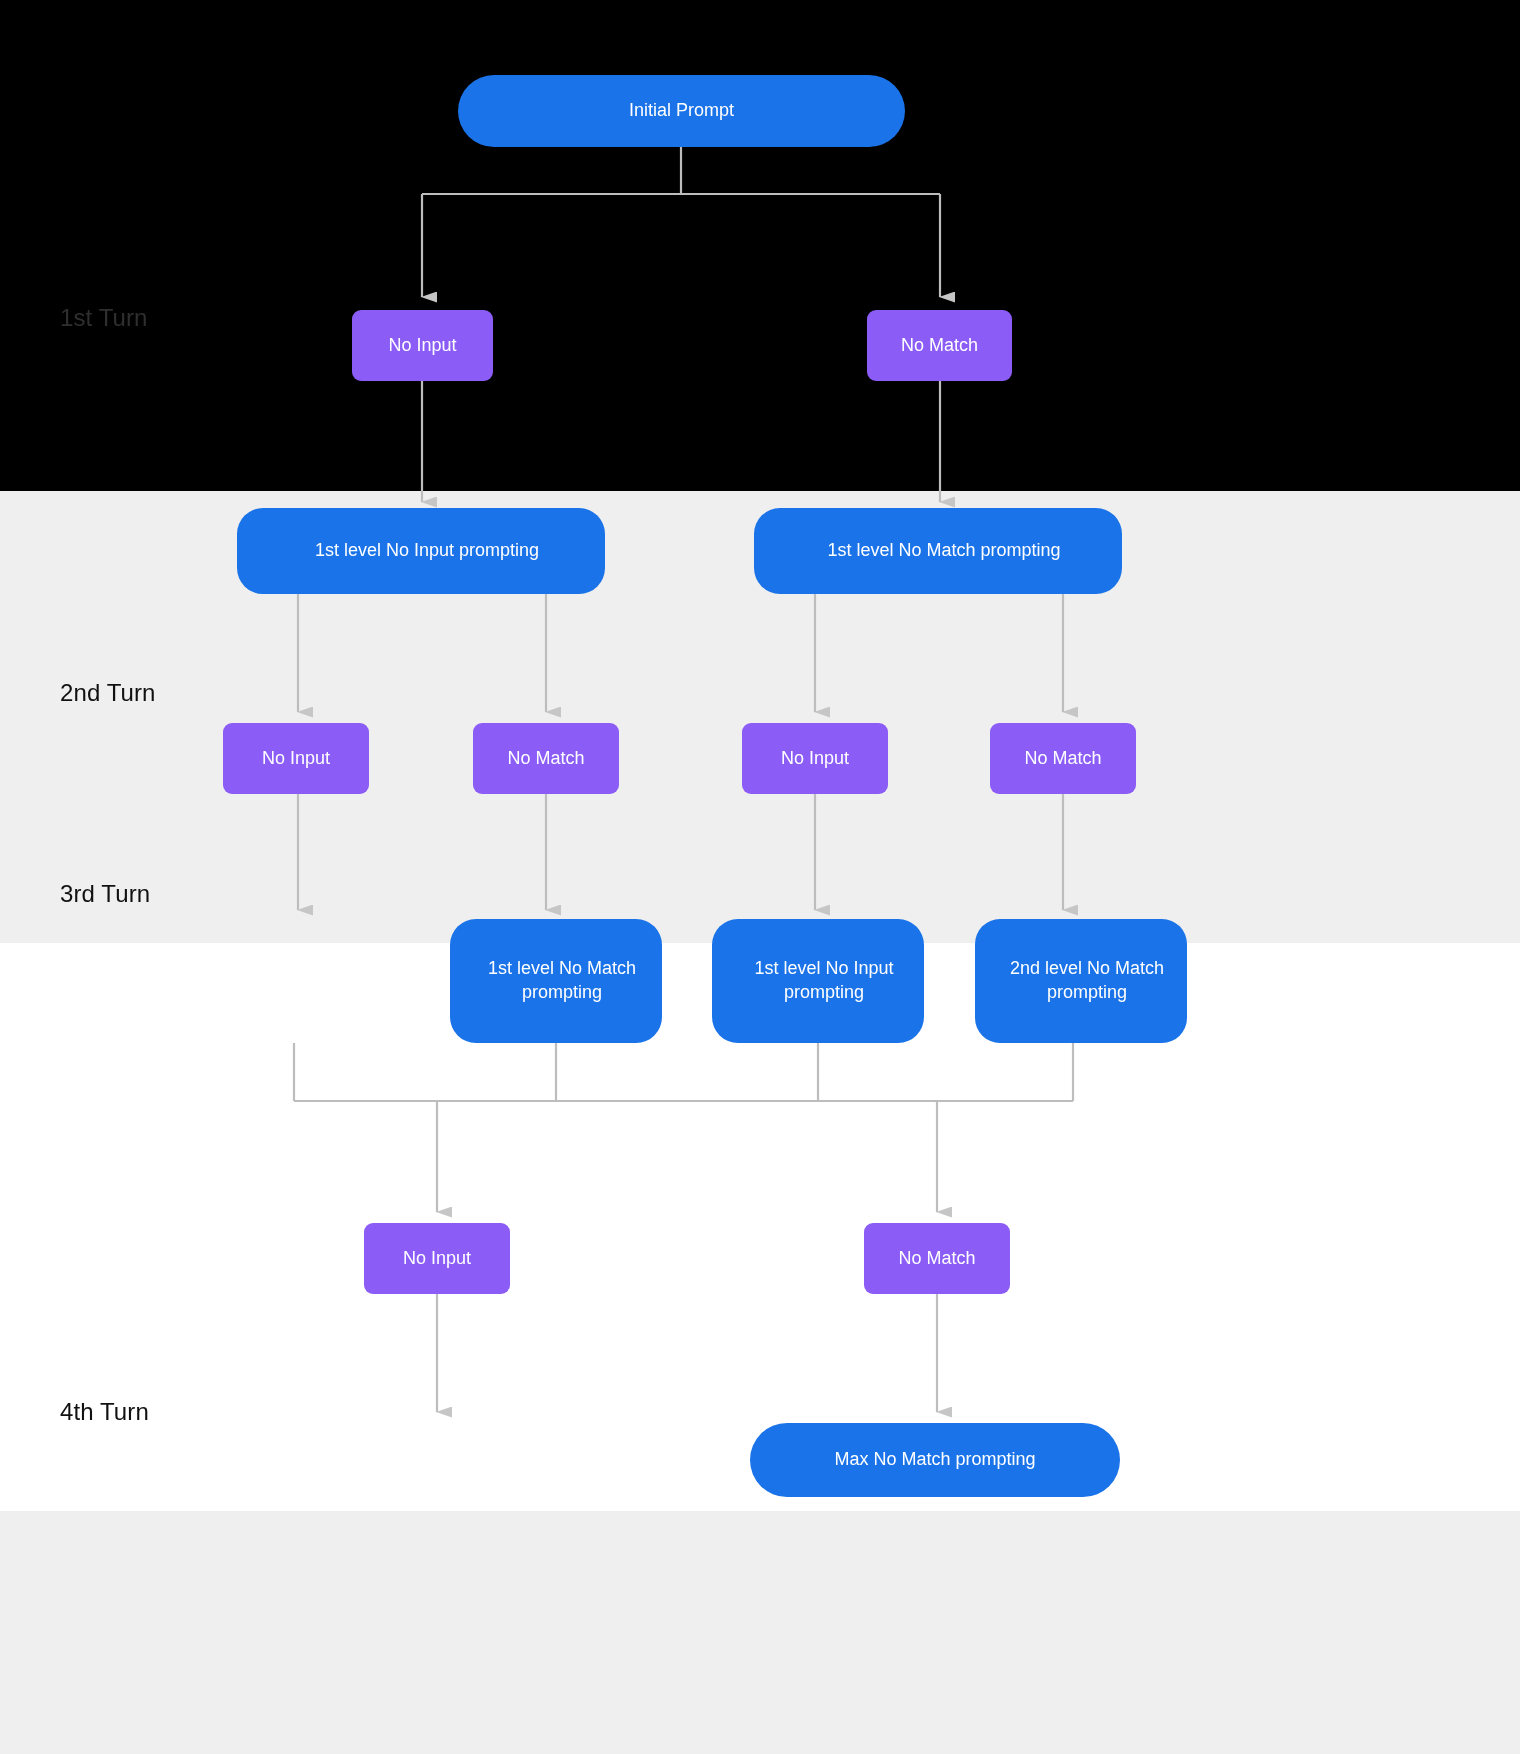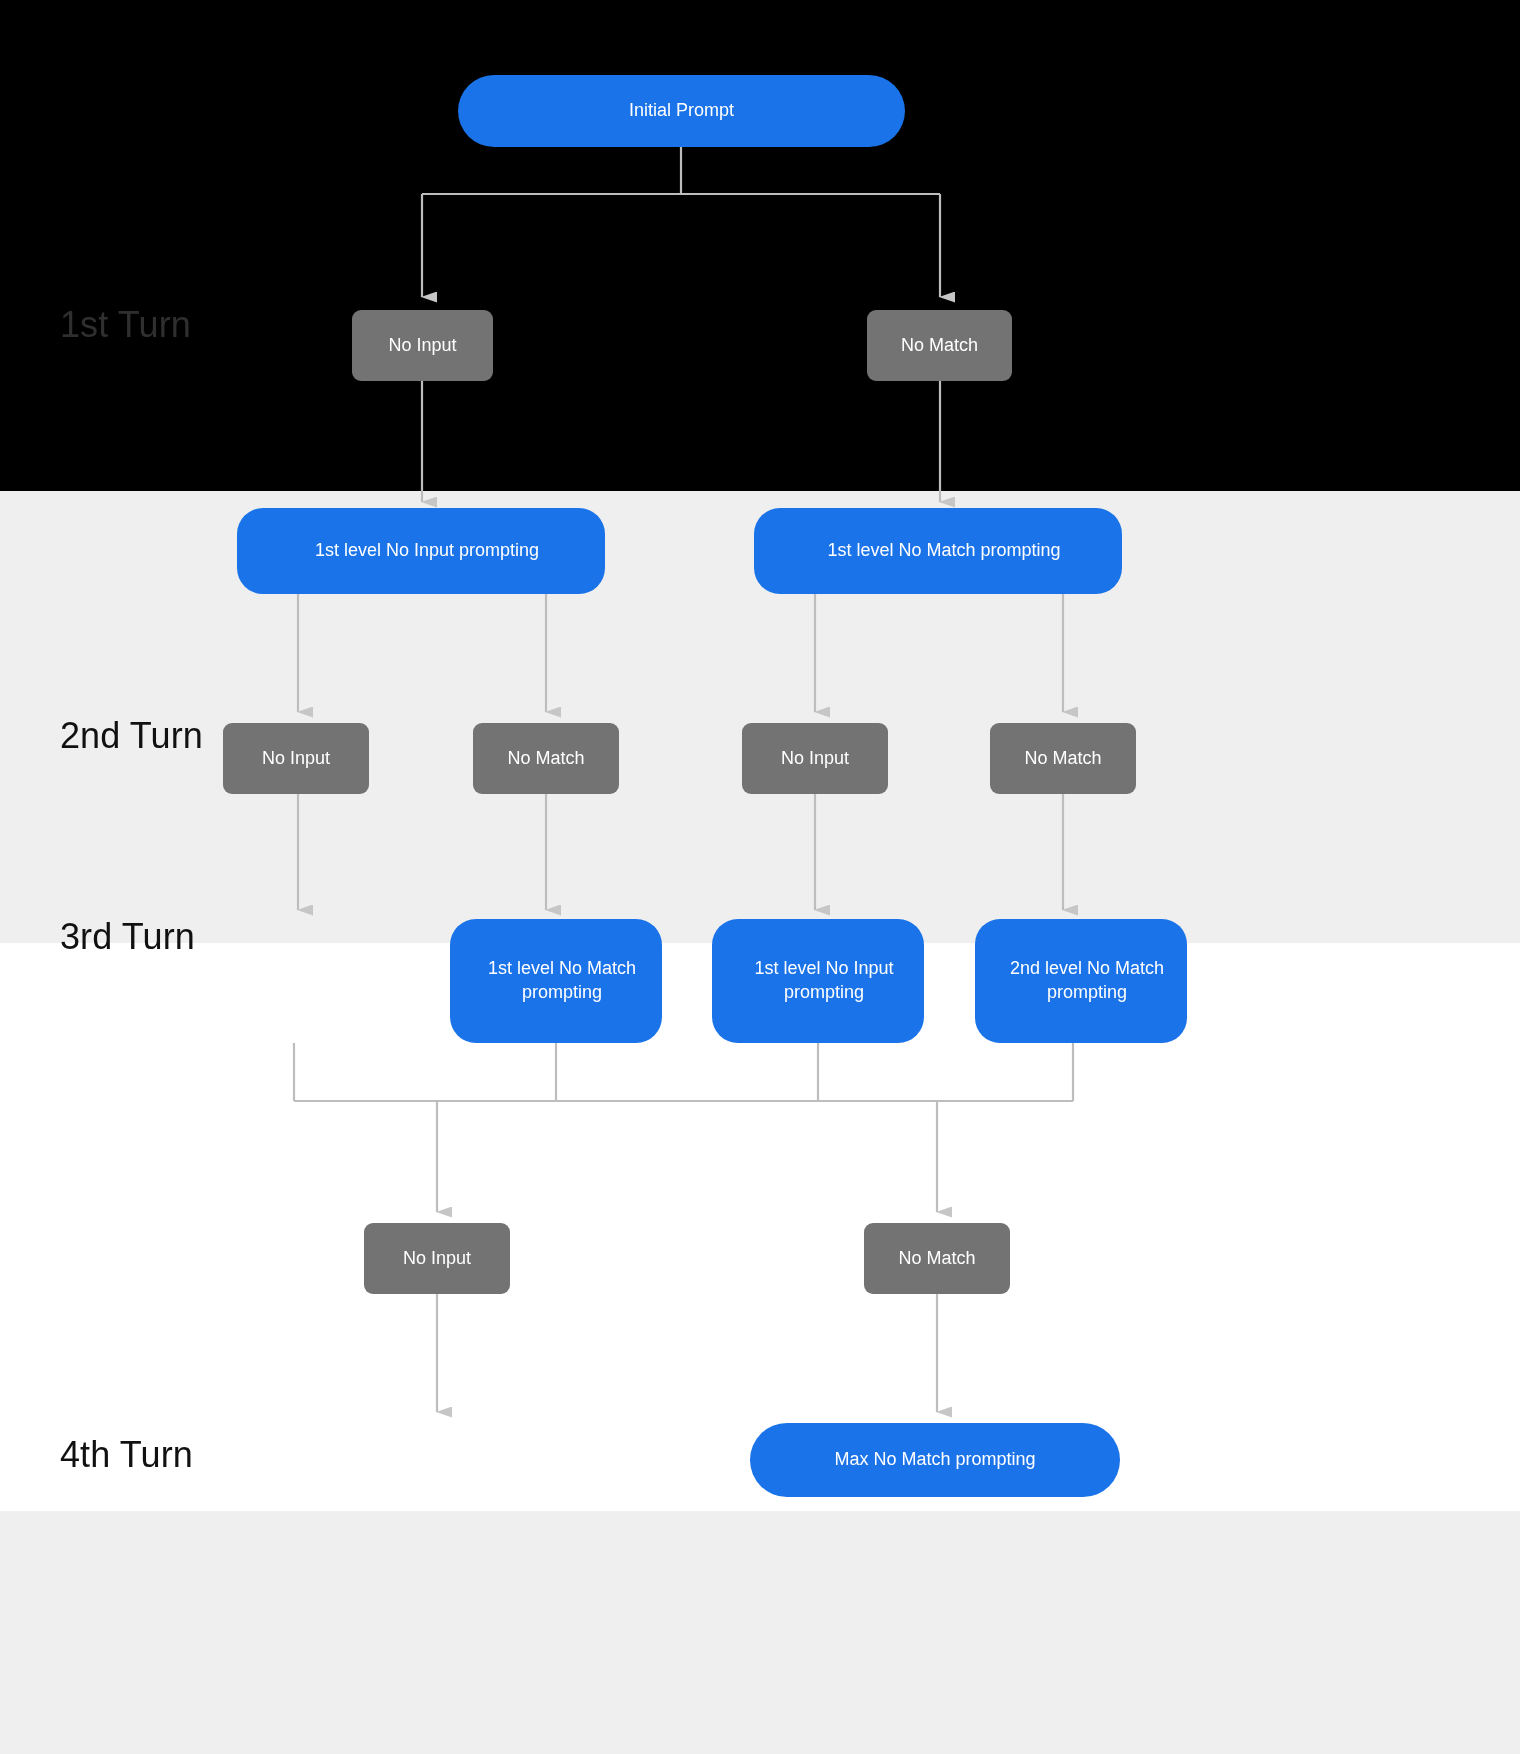--- a/index.html
+++ b/index.html
@@ -20,42 +20,42 @@
     left: 0;
     width: 1520px;
   }
   #band-1 { top: 0;    height: 491px; background: #000000; }
   #band-2 { top: 491px; height: 452px; background: #efefef; }
   #band-3 { top: 943px; height: 568px; background: #ffffff; }
   #band-4 { top: 1511px; height: 243px; background: #efefef; }
 
   .turn-label {
     position: absolute;
-    font-size: 36px;
+    font-size: 24px;
     letter-spacing: 0.1px;
     white-space: nowrap;
     text-align: center;
   }
   .turn-label.dark  { color: #2f2f2f; }
-  .turn-label.light { color: #111111; margin-top: 36px; }
+  .turn-label.light { color: #111111; }
 
   .node {
     position: absolute;
     display: flex;
     align-items: center;
     justify-content: center;
     text-align: center;
     color: #ffffff;
     font-size: 18px;
     line-height: 1.33;
     box-sizing: border-box;
     padding: 4px 10px;
   }
   .node.blue  { background: #1a73e8; }
-  .node.green { background: #737373; border-radius: 9px; }
+  .node.green { background: #8b5cf6; border-radius: 9px; }
   .node.pill  { border-radius: 999px; }
   .node.round { border-radius: 26px; padding-left: 22px; }
 
   svg#wires {
     position: absolute;
     left: 0;
     top: 0;
     width: 1520px;
     height: 1754px;
     pointer-events: none;

